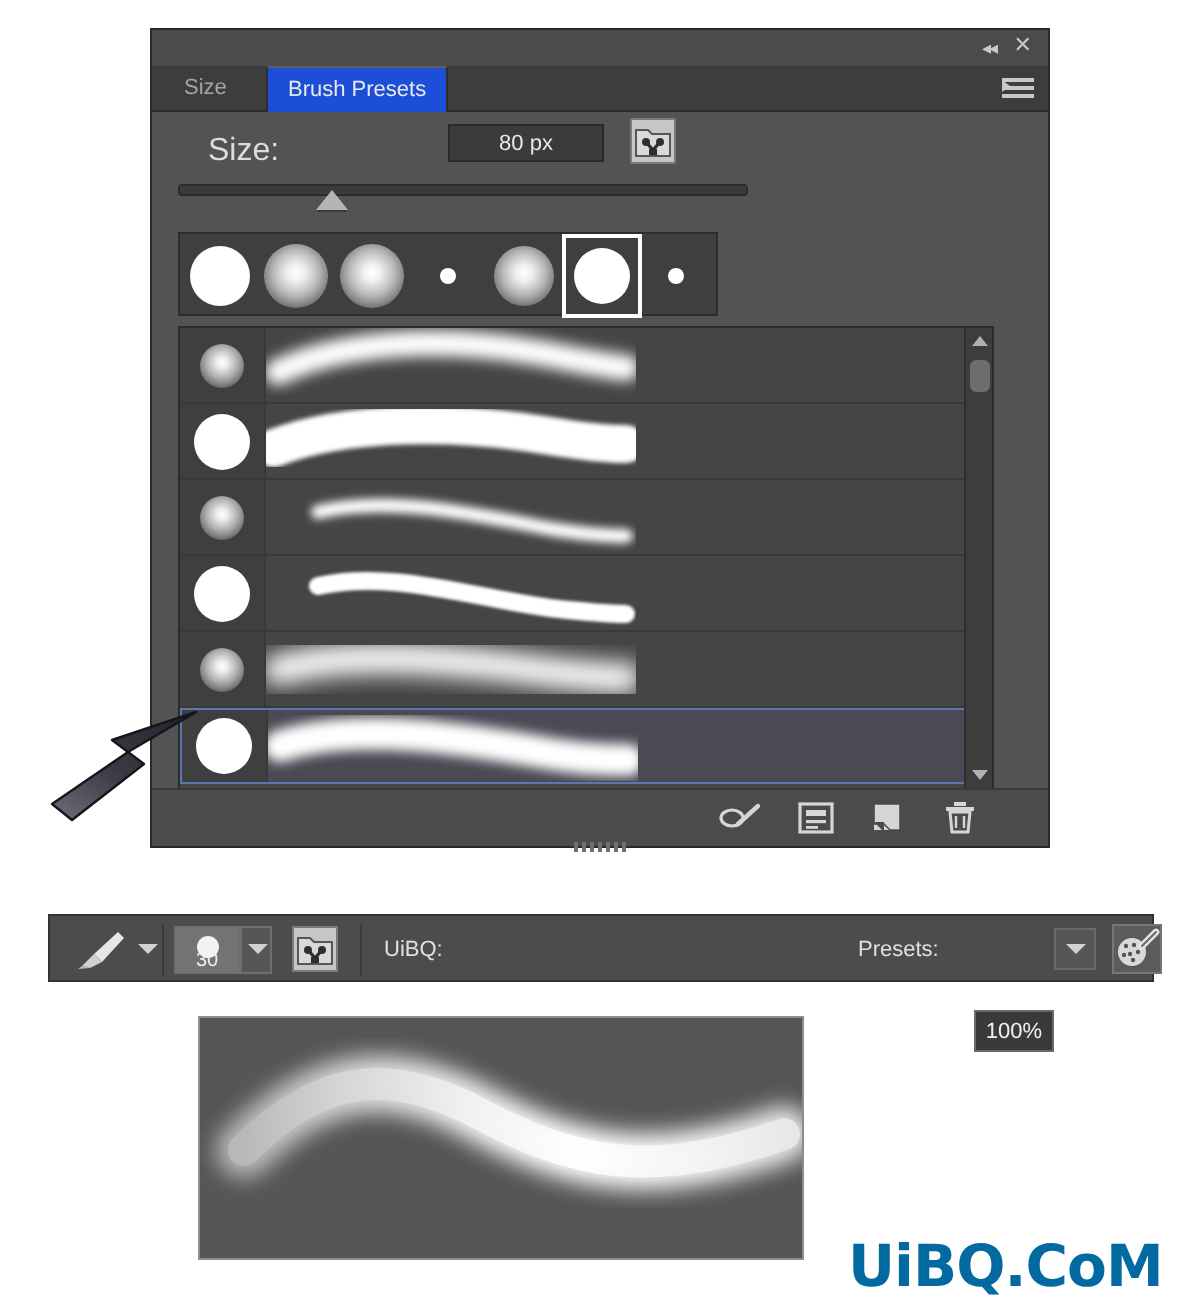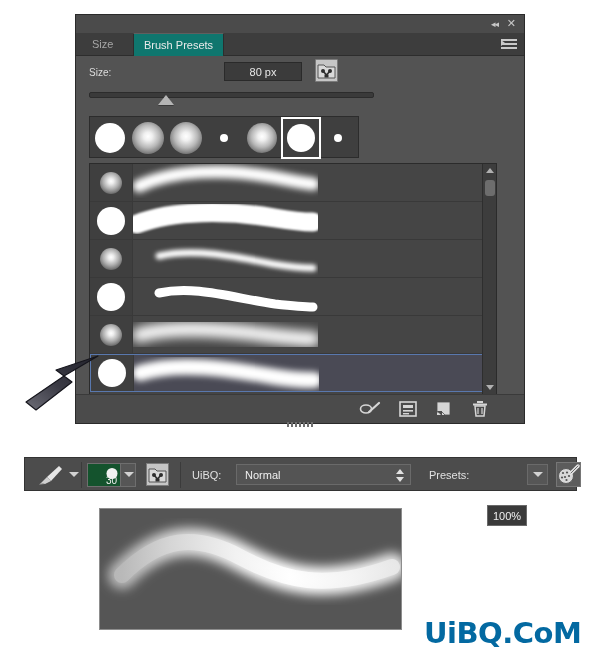--- a/index.html
+++ b/index.html
@@ -38,42 +38,42 @@
   }
   .tab{
     position:absolute;top:0;height:22px;line-height:22px;
     padding:0 10px;
     font-size:11px;color:#a6a6a6;
     box-sizing:border-box;
     cursor:default;
   }
   .tab.inactive{left:6px;}
   .tab.active{
-    left:57px;background:#0f766e;color:#eaeaea;
+    left:57px;background:#1d4ed8;color:#eaeaea;
     border-left:1px solid #2d2d2d;border-right:1px solid #2d2d2d;
     border-top:1px solid #5f5f5f;
     height:23px;
   }
   .panel-menu{
     position:absolute;right:7px;top:24px;width:16px;height:11px;cursor:pointer;
   }
   .panel-menu i{
     display:block;height:2px;background:#c9c9c9;margin-bottom:2px;
   }
   .panel-menu i:nth-child(1){width:10px;margin-left:6px;}
   .panel-menu i:nth-child(2){width:16px;}
   .panel-menu i:nth-child(3){width:16px;}
   .panel-menu .caret{
     position:absolute;left:0;top:1px;width:0;height:0;
     border-left:4px solid #c9c9c9;border-top:3px solid transparent;border-bottom:3px solid transparent;
   }
 
   
   .size-label{
-    position:absolute;left:13px;top:52px;color:#dcdcdc;font-size:10px;
+    position:absolute;left:28px;top:52px;color:#dcdcdc;font-size:16px;
   }
   .size-field{
     position:absolute;left:148px;top:47px;width:78px;height:19px;
     background:#3b3b3b;border:1px solid #2a2a2a;
     color:#e8e8e8;font-size:11px;line-height:19px;text-align:center;
     box-sizing:border-box;
   }
   .tablet-btn{
     position:absolute;left:239px;top:44px;width:23px;height:23px;
     background:#c6c6c6;border:1px solid #7b7b7b;border-radius:1px;
@@ -186,22 +186,22 @@
   .ob-sep{
     position:absolute;top:4px;width:1px;height:26px;background:#3b3b3b;
   }
   .ob-brush-icon{position:absolute;left:12px;top:7px;width:26px;height:20px;}
   .ob-caret{
     position:absolute;width:0;height:0;
     border-left:5px solid transparent;border-right:5px solid transparent;
     border-top:5px solid #d2d2d2;
   }
   .ob-sizebox{
-    position:absolute;left:62px;top:5px;width:49px;height:24px;
-    background:#14532d;border:1px solid #6e6e6e;box-sizing:border-box;
+    position:absolute;left:62px;top:5px;width:33px;height:24px;
+    background:#737373;border:1px solid #6e6e6e;box-sizing:border-box;
   }
   .ob-sizebox .bdot{
     position:absolute;left:50%;top:4px;transform:translateX(-50%);
     width:11px;height:11px;border-radius:50%;background:#f2f2f2;
   }
   .ob-sizebox .bnum{
     position:absolute;left:0;bottom:0px;width:100%;text-align:center;
     color:#f0f0f0;font-size:10px;line-height:11px;
   }
   .ob-sizearrow{
@@ -495,26 +495,20 @@
       <path d="M2 5 h6 l2 2 h9 v11 h-17 z" fill="#d9d9d9" stroke="#555" stroke-width="1"></path>
       <circle cx="7" cy="11" r="2" fill="#2e2e2e"></circle>
       <circle cx="14" cy="11" r="2" fill="#2e2e2e"></circle>
       <path d="M7 11 L10.5 15 L14 11" stroke="#2e2e2e" stroke-width="1.6" fill="none"></path>
       <rect x="8.5" y="14.5" width="4" height="3" fill="#2e2e2e"></rect>
     </svg>
   </div>
   <div class="ob-sep" style="left:155px"></div>
 
   <div class="ob-label" style="left:167px">UiBQ:</div>
-  <div class="ob-mode-select">Normal
-    <div class="spin">
-      <div class="up"></div>
-      <div class="dn"></div>
-    </div>
-  </div>
 
   <div class="ob-label" style="left:404px">Presets:</div>
   <div class="ob-op-field">100%</div>
   <div class="ob-op-arrow">
     <div class="ob-caret" style="left:5px;top:7px;"></div>
   </div>
 
   <div class="ob-air">
     <svg width="23" height="23" viewBox="0 0 23 23">
       <circle cx="9" cy="13" r="7.5" fill="#d9d9d9" stroke="#5a5a5a" stroke-width="1"></circle>

